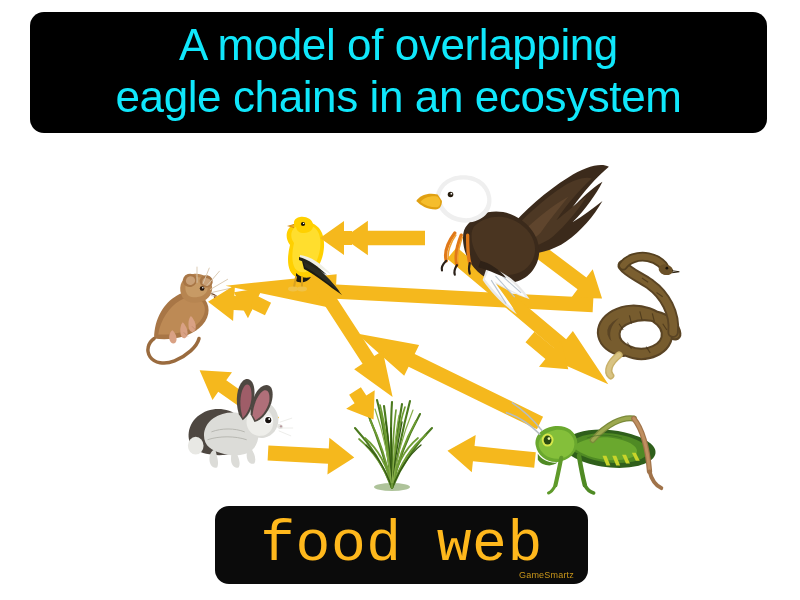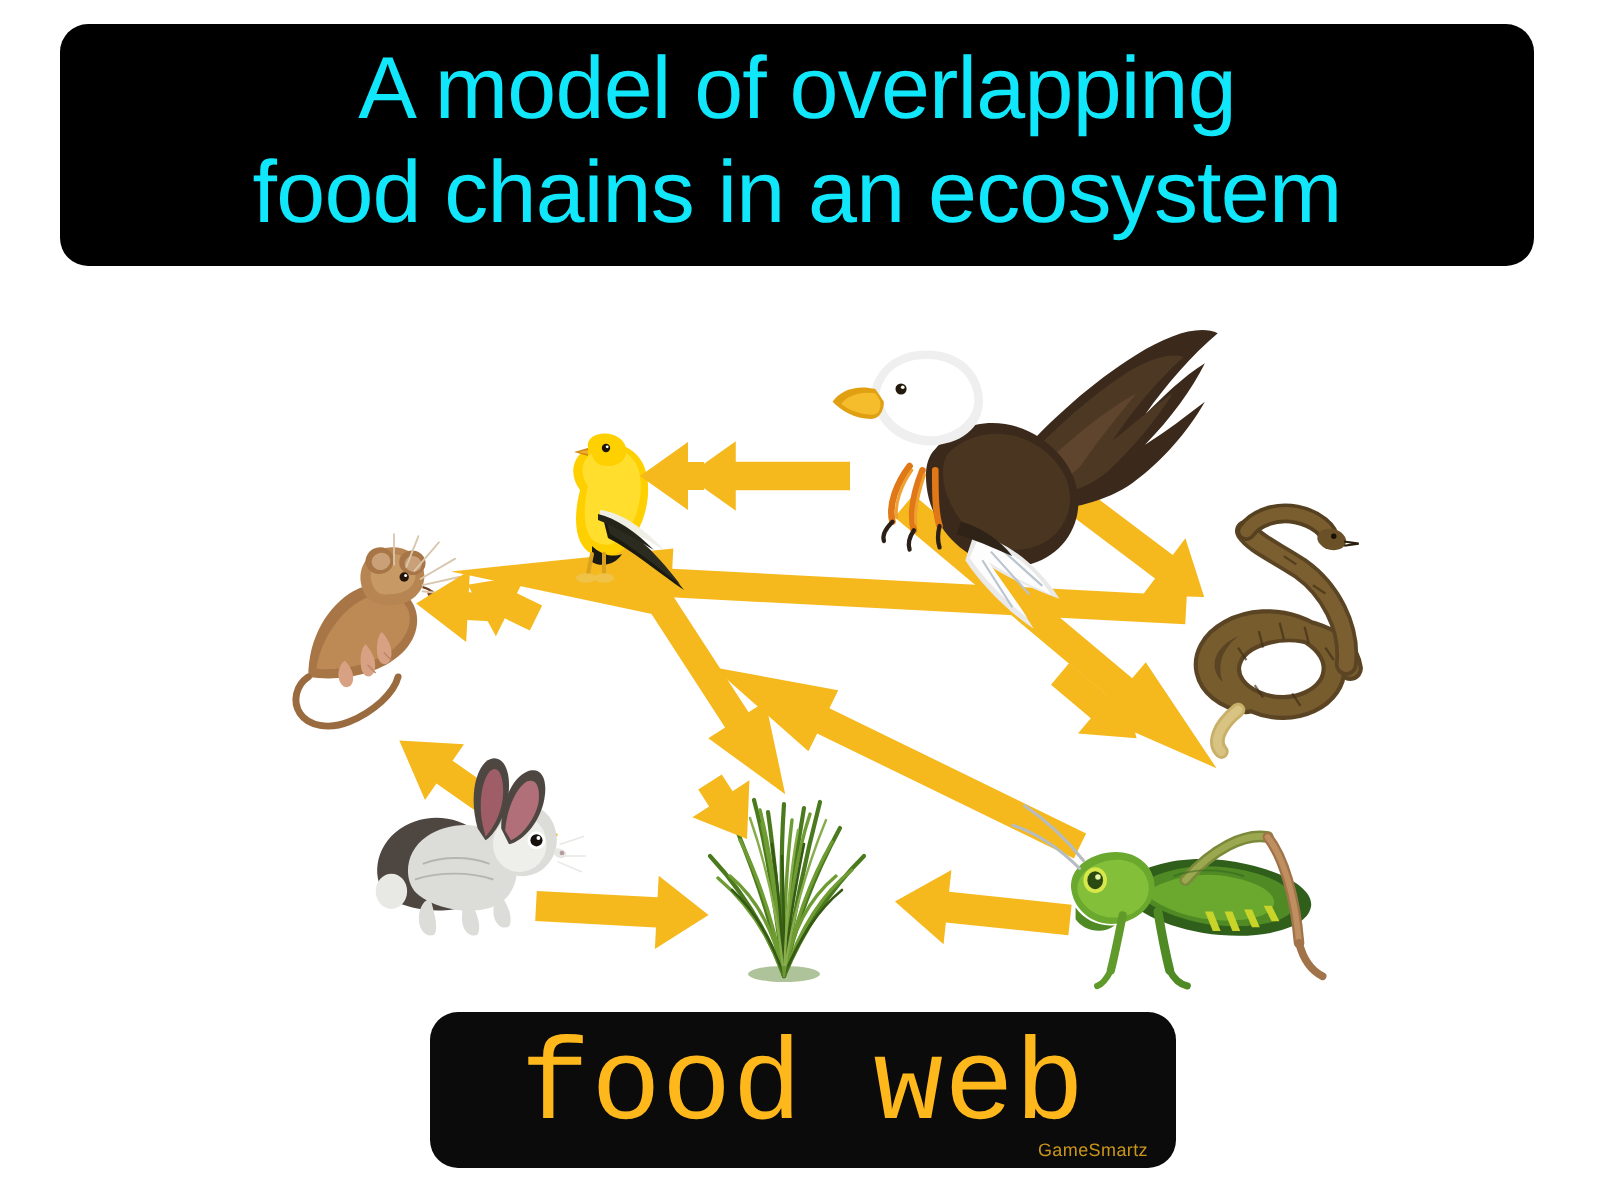--- a/index.html
+++ b/index.html
@@ -97,21 +97,21 @@
     pointer-events: none;
   }
 </style>
 </head>
 <body>
 
 <div id="stage">
 
   <div class="banner">
     <div class="banner-line">A model of overlapping</div>
-    <div class="banner-line">food chains in an ecosystem</div>
+    <div class="banner-line">eagle chains in an ecosystem</div>
   </div>
 
   <div id="web">
     <svg width="800" height="375" viewBox="0 0 800 375" xmlns="http://www.w3.org/2000/svg">
 
       <defs>
 
         <g id="g-grass">
           <g stroke="#4b7a1e" stroke-width="2.1" fill="none" stroke-linecap="round">
             <path d="M42 90 C40 62 38 36 34 8"></path>

